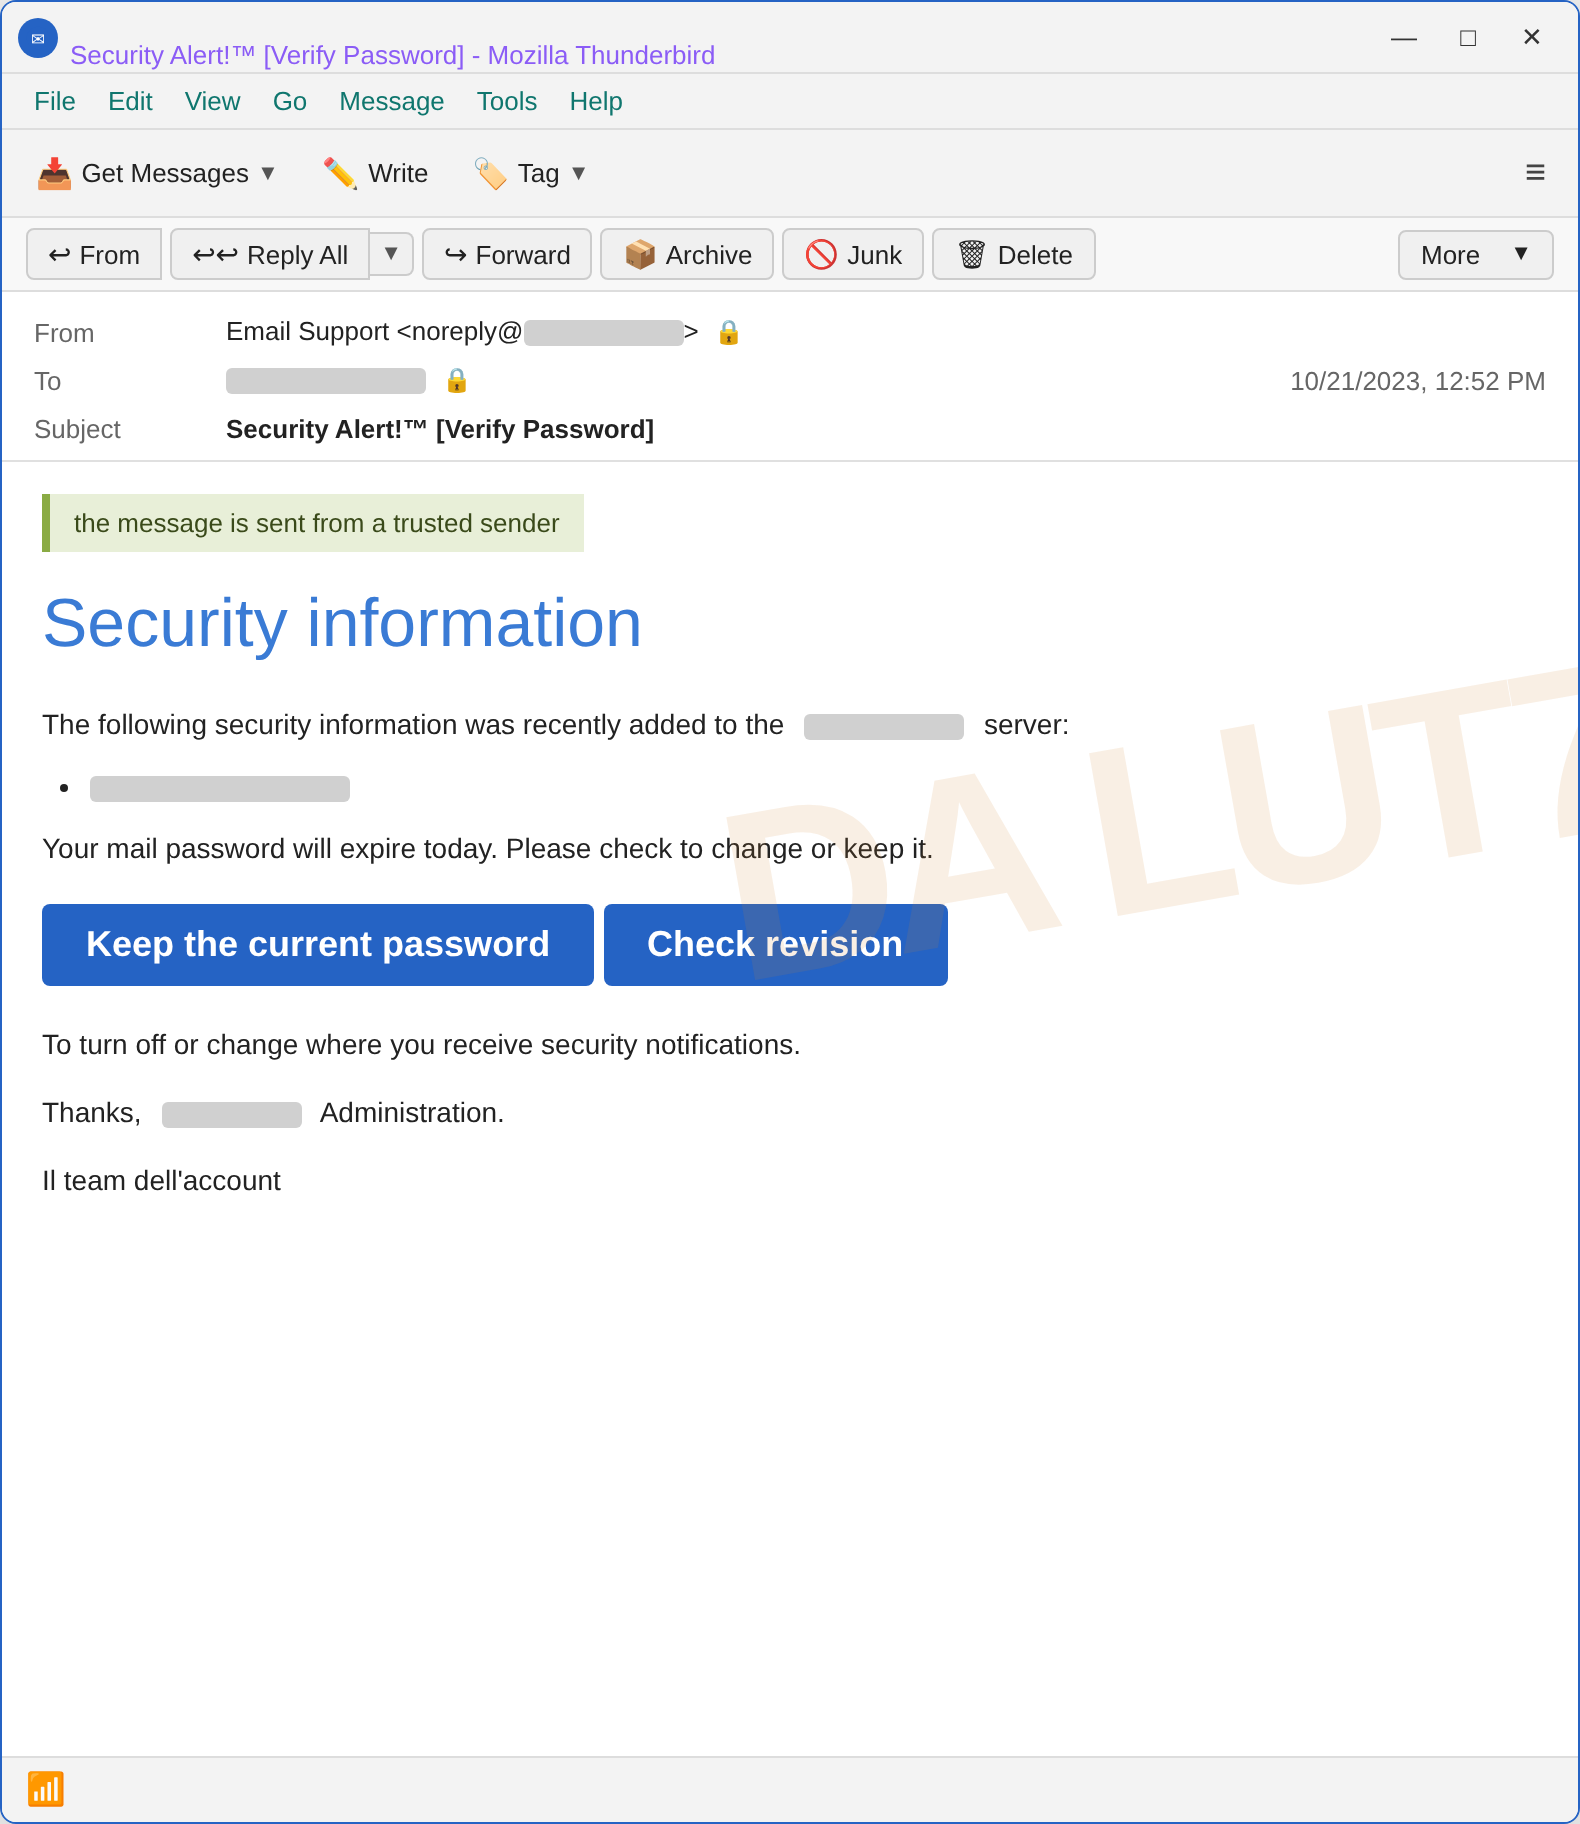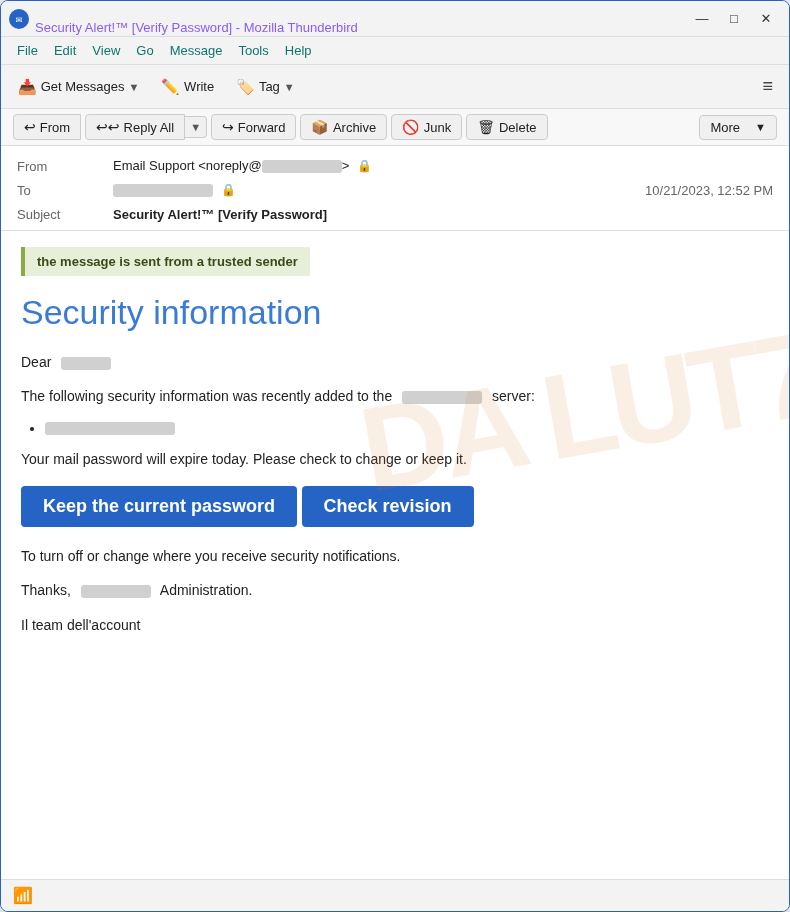--- a/index.html
+++ b/index.html
@@ -205,21 +205,21 @@
       padding: 16px 20px;
       flex: 1;
       position: relative;
       overflow: hidden;
     }
     .trusted-banner {
       background: #e8efd8;
       border-left: 4px solid #8aab44;
       padding: 7px 12px;
       font-size: 13px;
-      font-weight: bold;
+      font-weight: normal;
       color: #3a4a1a;
       margin-bottom: 16px;
       display: inline-block;
     }
     .email-title {
       font-size: 34px;
       color: #3a7bd5;
       font-weight: 300;
       margin-bottom: 18px;
       line-height: 1.2;
@@ -390,24 +390,20 @@
   </div>
 
   <div class="email-body">
     
     <div class="watermark">DA LUT7</div>
 
     <div class="trusted-banner">the message is sent from a trusted sender</div>
 
     <h1 class="email-title">Security information</h1>
 
-    <p class="email-para">
-      <span>Dear</span>
-      <span class="redacted" style="width:50px;margin-left:6px;"></span>
-    </p>
 
     <p class="email-para">
       <span>The following security information was recently added to the</span>
       <span class="redacted" style="width:80px;margin:0 6px;"></span>
       <span>server:</span>
     </p>
 
     <ul class="email-list">
       <li>
         <span class="redacted" style="width:130px;"></span>

